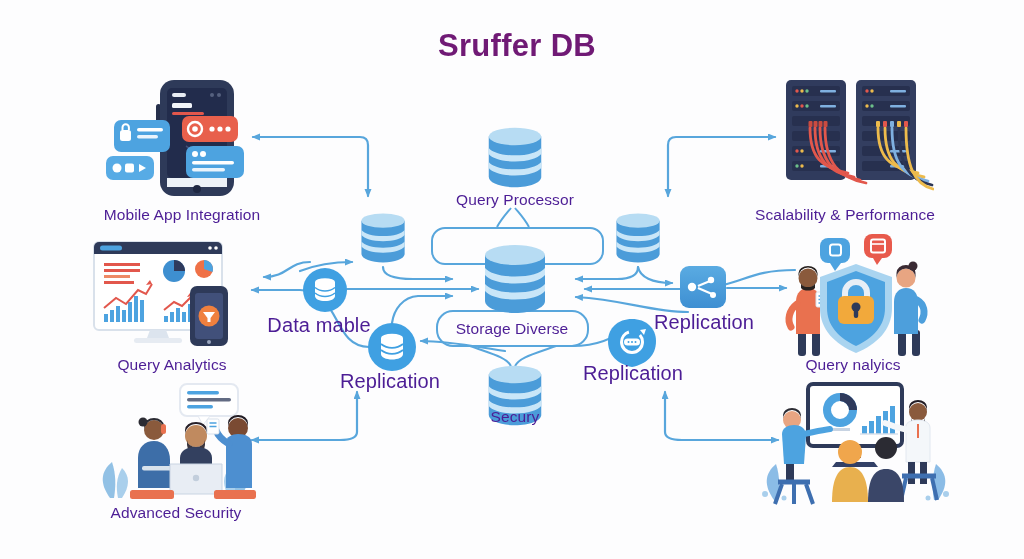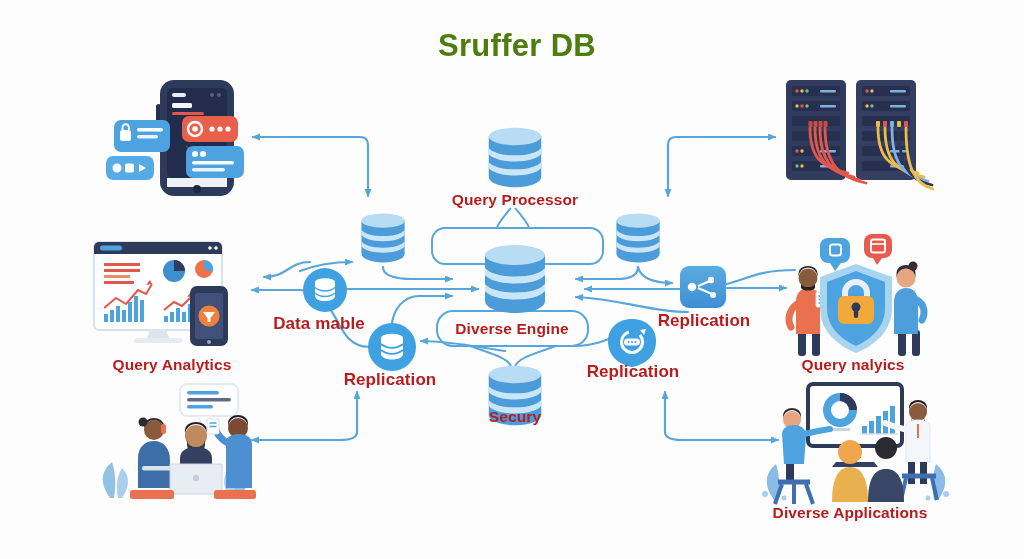--- a/index.html
+++ b/index.html
@@ -1,23 +1,23 @@
 <!DOCTYPE html>
 <html><head>
 <meta charset="utf-8">
 <style>
   html,body{margin:0;padding:0;background:#ffffff;}
   .canvas{position:relative;width:1024px;height:559px;background:#fdfdfe;overflow:hidden;
           font-family:"Liberation Sans",sans-serif;}
   .abs{position:absolute;}
   .title{position:absolute;left:517px;top:28px;transform:translateX(-50%);
-         font-size:31px;font-weight:700;color:#4d7c0f;letter-spacing:.3px;white-space:nowrap;}
-  .lbl{position:absolute;transform:translateX(-50%);font-size:15.5px;font-weight:700;
-       color:#b91c1c;white-space:nowrap;letter-spacing:.1px;}
-  .lbl.small{font-size:17px;}
+         font-size:31px;font-weight:700;color:#701a75;letter-spacing:.3px;white-space:nowrap;}
+  .lbl{position:absolute;transform:translateX(-50%);font-size:15.5px;font-weight:400;
+       color:#4c1d95;white-space:nowrap;letter-spacing:.1px;}
+  .lbl.small{font-size:20px;}
   svg{display:block;}
 </style>
 </head>
 <body>
 
 <div class="canvas">
 
   <svg class="abs" style="left:0;top:0" width="1024" height="559" viewBox="0 0 1024 559">
     <defs>
       <marker id="ah" markerUnits="userSpaceOnUse" markerWidth="10" markerHeight="9" refX="7" refY="3.5" orient="auto">
@@ -364,26 +364,28 @@
     <path d="M154,100 l-5,22 M180,100 l5,22" stroke="#3E6FB0" stroke-width="4"></path>
 
     <circle cx="98" cy="74" r="12" fill="#F0A64C"></circle>
     <path d="M80,124 C80,101 86,89 98,89 C110,89 116,101 116,124 Z" fill="#E8B04E"></path>
     <circle cx="134" cy="70" r="11" fill="#2B2B33"></circle>
     <path d="M116,124 C116,101 122,91 134,91 C146,91 152,101 152,124 Z" fill="#3A4668"></path>
   </svg>
 
   <div class="title">Sruffer DB</div>
 
+  <div class="lbl" style="left:182px;top:206px">Mobile App Integration</div>
+  <div class="lbl" style="left:845px;top:206px">Scalability &amp; Performance</div>
   <div class="lbl" style="left:172px;top:356px">Query Analytics</div>
   <div class="lbl" style="left:853px;top:356px">Query nalyics</div>
-  <div class="lbl" style="left:850px;top:504px">Diverse Applications</div>
+  <div class="lbl" style="left:176px;top:504px">Advanced Security</div>
 
   <div class="lbl" style="left:515px;top:191px">Query Processor</div>
-  <div class="lbl" style="left:512px;top:320px">Diverse Engine</div>
+  <div class="lbl" style="left:512px;top:320px">Storage Diverse</div>
   <div class="lbl" style="left:515px;top:408px">Secury</div>
 
   <div class="lbl small" style="left:319px;top:314px">Data mable</div>
   <div class="lbl small" style="left:390px;top:370px">Replication</div>
   <div class="lbl small" style="left:633px;top:362px">Replication</div>
   <div class="lbl small" style="left:704px;top:311px">Replication</div>
 
 </div>
 
 </body></html>

